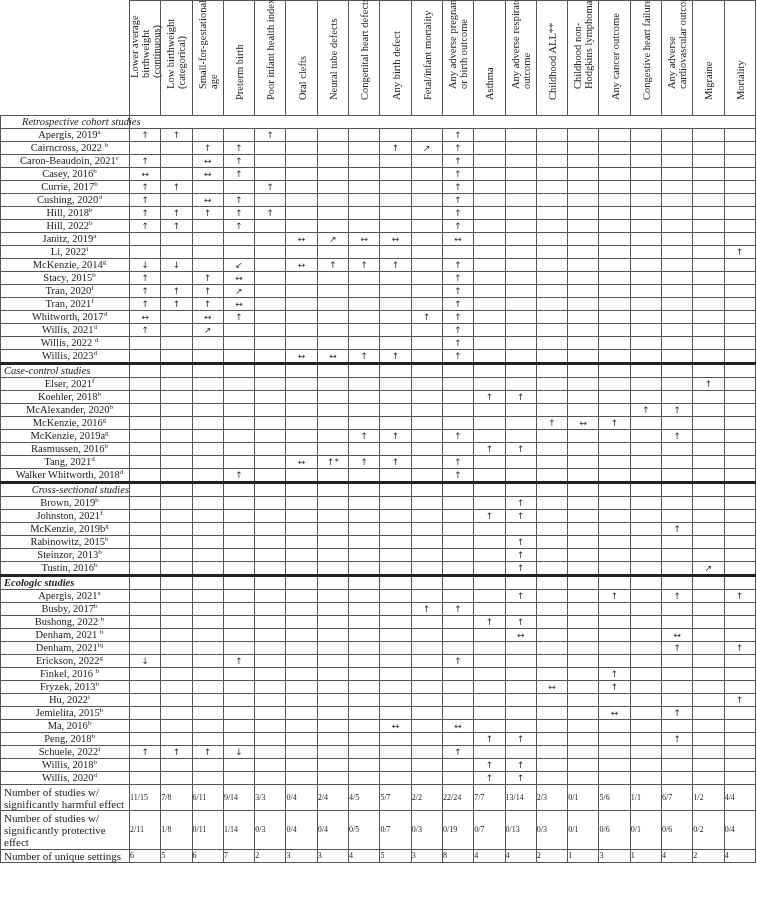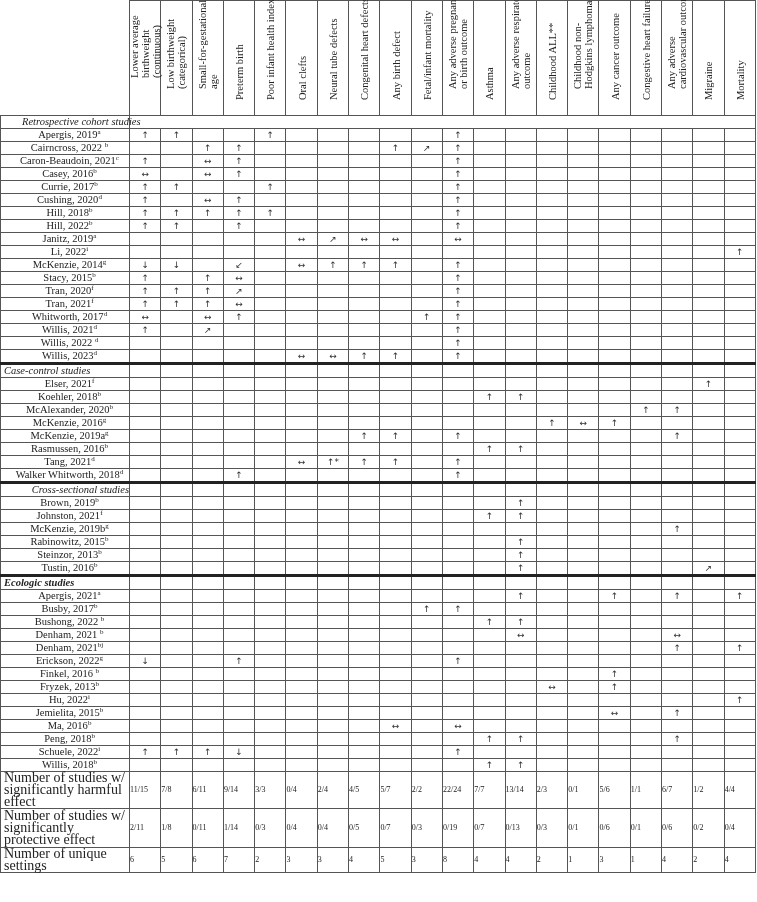--- a/index.html
+++ b/index.html
@@ -9,21 +9,21 @@
   col.study { width: 129px; }
   col.dcol { width: 31.3px; }
   th.blank { border-top: none; border-left: none; border-bottom: 1px solid #555; }
   th.hdr { height: 114px; vertical-align: bottom; font-weight: normal; position: relative; }
   th.hdr .rot { position: absolute; left: 50%; bottom: 4px; transform-origin: 0 0; transform: rotate(-90deg) translateY(-50%); white-space: nowrap; font-size: 10.5px; line-height: 11px; text-align: left; }
   td.study { padding-left: 9px; white-space: nowrap; height: 12px; text-align: center; }
   td.study sup { font-size: 7px; line-height: 0; vertical-align: super; }
   td.cell { text-align: center; font-family: "DejaVu Sans", sans-serif; font-size: 9px; color: #333; }
   td.section { font-style: italic; padding-left: 3px; height: 12px; }
   tr.thick-top td { border-top: 3px solid #222; }
-  td.sum-label { padding-left: 3px; font-size: 14px; line-height: 12px; margin-left: 48px; }
+  td.sum-label { padding-left: 3px; font-size: 11px; line-height: 12px; margin-left: 48px; }
   td.sum { font-size: 8px; }
   tr.sum2 td { height: 38px; }
   tr.sum1 td { height: 25px; }
 </style>
 </head>
 <body>
 
 <table>
   <colgroup id="cg">
       <col class="study">
@@ -1236,20 +1236,43 @@
         <td class="cell"></td>
         <td class="cell"></td>
         <td class="cell"></td>
         <td class="cell"></td>
         <td class="cell"></td>
         <td class="cell"></td>
         <td class="cell"></td>
       </tr>
       <tr>
         <td class="study"><span>Willis, 2018</span><sup>b</sup></td>
+        <td class="cell"></td>
+        <td class="cell"></td>
+        <td class="cell"></td>
+        <td class="cell"></td>
+        <td class="cell"></td>
+        <td class="cell"></td>
+        <td class="cell"></td>
+        <td class="cell"></td>
+        <td class="cell"></td>
+        <td class="cell"></td>
+        <td class="cell"></td>
+        <td class="cell">↑</td>
+        <td class="cell">↑</td>
+        <td class="cell"></td>
+        <td class="cell"></td>
+        <td class="cell"></td>
+        <td class="cell"></td>
+        <td class="cell"></td>
+        <td class="cell"></td>
+        <td class="cell"></td>
+      </tr>
+      <tr>
+        <td class="study"><span>Willis, 2020</span><sup>d</sup></td>
         <td class="cell"></td>
         <td class="cell"></td>
         <td class="cell"></td>
         <td class="cell"></td>
         <td class="cell"></td>
         <td class="cell"></td>
         <td class="cell"></td>
         <td class="cell"></td>
         <td class="cell"></td>
         <td class="cell"></td>

